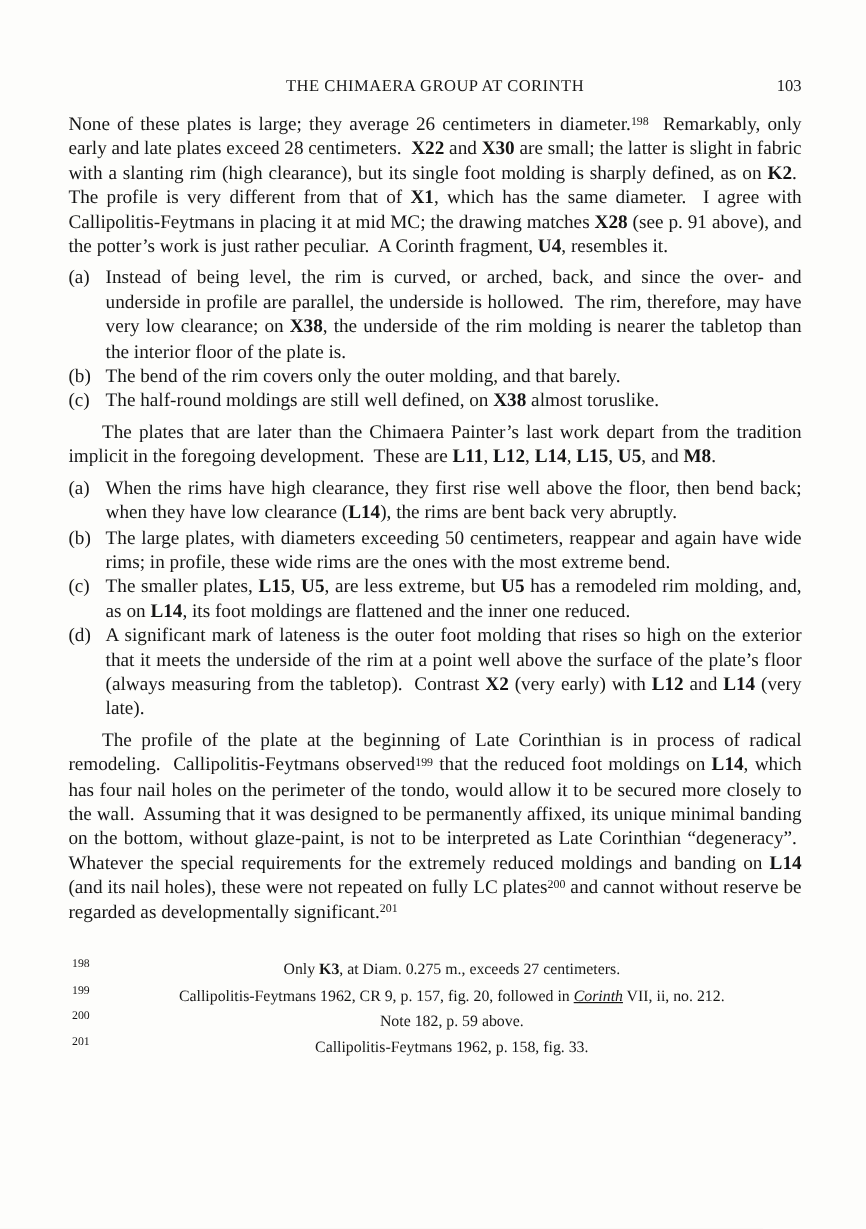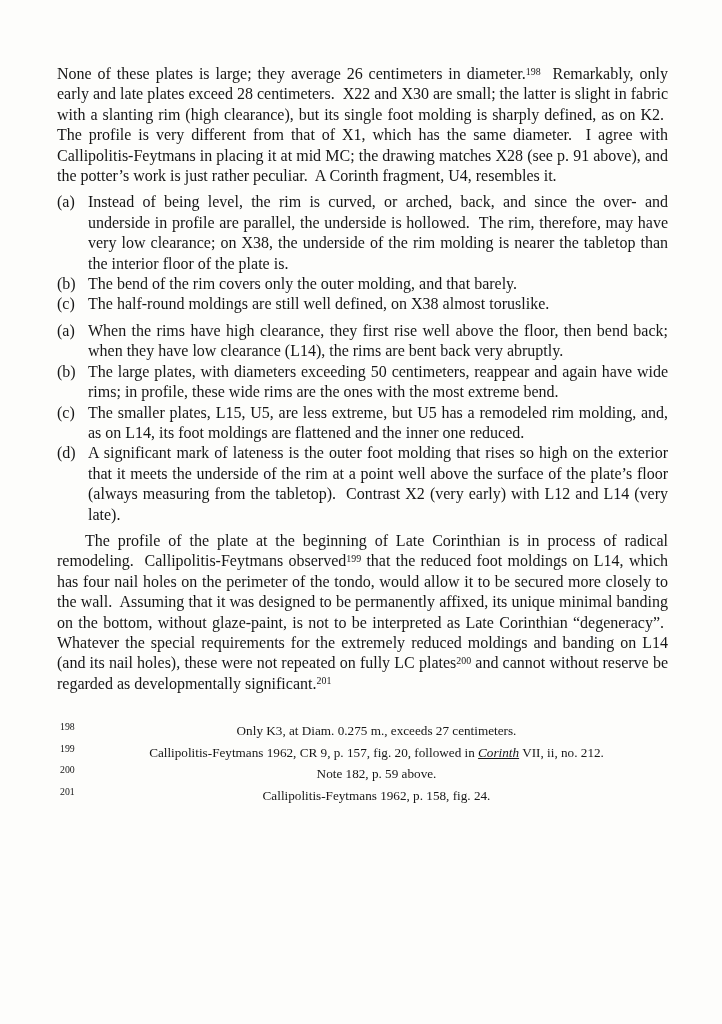--- a/index.html
+++ b/index.html
@@ -43,21 +43,21 @@
   }
   p.para { margin: 0; }
   p.para.indent { text-indent: 28px; }
   .lettered-list { margin: 6px 0; }
   .list-item {
     display: grid;
     grid-template-columns: 31px 1fr;
   }
   .list-label { text-align: left; }
   .list-text { text-align: justify; }
-  b { font-weight: normal; }
+  b { font-weight: bold; }
   i { font-style: italic; text-decoration: underline; }
   sup {
     font-size: 0.62em;
     line-height: 0;
     vertical-align: baseline;
     position: relative;
     top: -0.45em;
   }
   .footnotes {
     margin-top: 26px;
@@ -74,36 +74,41 @@
     position: relative;
     top: -4px;
     padding-left: 3px;
   }
   .fn-text { text-align: center; }
 </style>
 </head>
 <body>
 
 <div class="page">
+  <div class="page-header">
+    <div class="running-title">THE CHIMAERA GROUP AT CORINTH</div>
+    <div class="page-number">103</div>
+  </div>
   <div class="body-text">
       <p class="para">None of these plates is large; they average 26 centimeters in diameter.<sup>198</sup>&nbsp; Remarkably, only early and late plates exceed 28 centimeters.&nbsp; <b>X22</b> and <b>X30</b> are small; the latter is slight in fabric with a slanting rim (high clearance), but its single foot molding is sharply defined, as on <b>K2</b>.&nbsp; The profile is very different from that of <b>X1</b>, which has the same diameter.&nbsp; I agree with Callipolitis-Feytmans in placing it at mid MC; the drawing matches <b>X28</b> (see p. 91 above), and the potter’s work is just rather peculiar.&nbsp; A Corinth fragment, <b>U4</b>, resembles it.</p>
       <div class="lettered-list">
         <div class="list-item">
           <span class="list-label">(a)</span>
           <span class="list-text">Instead of being level, the rim is curved, or arched, back, and since the over- and underside in profile are parallel, the underside is hollowed.&nbsp; The rim, therefore, may have very low clearance; on <b>X38</b>, the underside of the rim molding is nearer the tabletop than the interior floor of the plate is.</span>
         </div>
         <div class="list-item">
           <span class="list-label">(b)</span>
           <span class="list-text">The bend of the rim covers only the outer molding, and that barely.</span>
         </div>
         <div class="list-item">
           <span class="list-label">(c)</span>
           <span class="list-text">The half-round moldings are still well defined, on <b>X38</b> almost toruslike.</span>
         </div>
       </div>
+      <p class="para indent">The plates that are later than the Chimaera Painter’s last work depart from the tradition implicit in the foregoing development.&nbsp; These are <b>L11</b>, <b>L12</b>, <b>L14</b>, <b>L15</b>, <b>U5</b>, and <b>M8</b>.</p>
       <div class="lettered-list">
         <div class="list-item">
           <span class="list-label">(a)</span>
           <span class="list-text">When the rims have high clearance, they first rise well above the floor, then bend back; when they have low clearance (<b>L14</b>), the rims are bent back very abruptly.</span>
         </div>
         <div class="list-item">
           <span class="list-label">(b)</span>
           <span class="list-text">The large plates, with diameters exceeding 50 centimeters, reappear and again have wide rims; in profile, these wide rims are the ones with the most extreme bend.</span>
         </div>
         <div class="list-item">
@@ -125,16 +130,16 @@
       <div class="footnote">
         <span class="fn-num">199</span>
         <span class="fn-text">Callipolitis-Feytmans 1962, CR 9, p. 157, fig. 20, followed in <i>Corinth</i> VII, ii, no. 212.</span>
       </div>
       <div class="footnote">
         <span class="fn-num">200</span>
         <span class="fn-text">Note 182, p. 59 above.</span>
       </div>
       <div class="footnote">
         <span class="fn-num">201</span>
-        <span class="fn-text">Callipolitis-Feytmans 1962, p. 158, fig. 24.</span>
+        <span class="fn-text">Callipolitis-Feytmans 1962, p. 158, fig. 33.</span>
       </div>
     </div>
 </div>
 
 </body></html>

